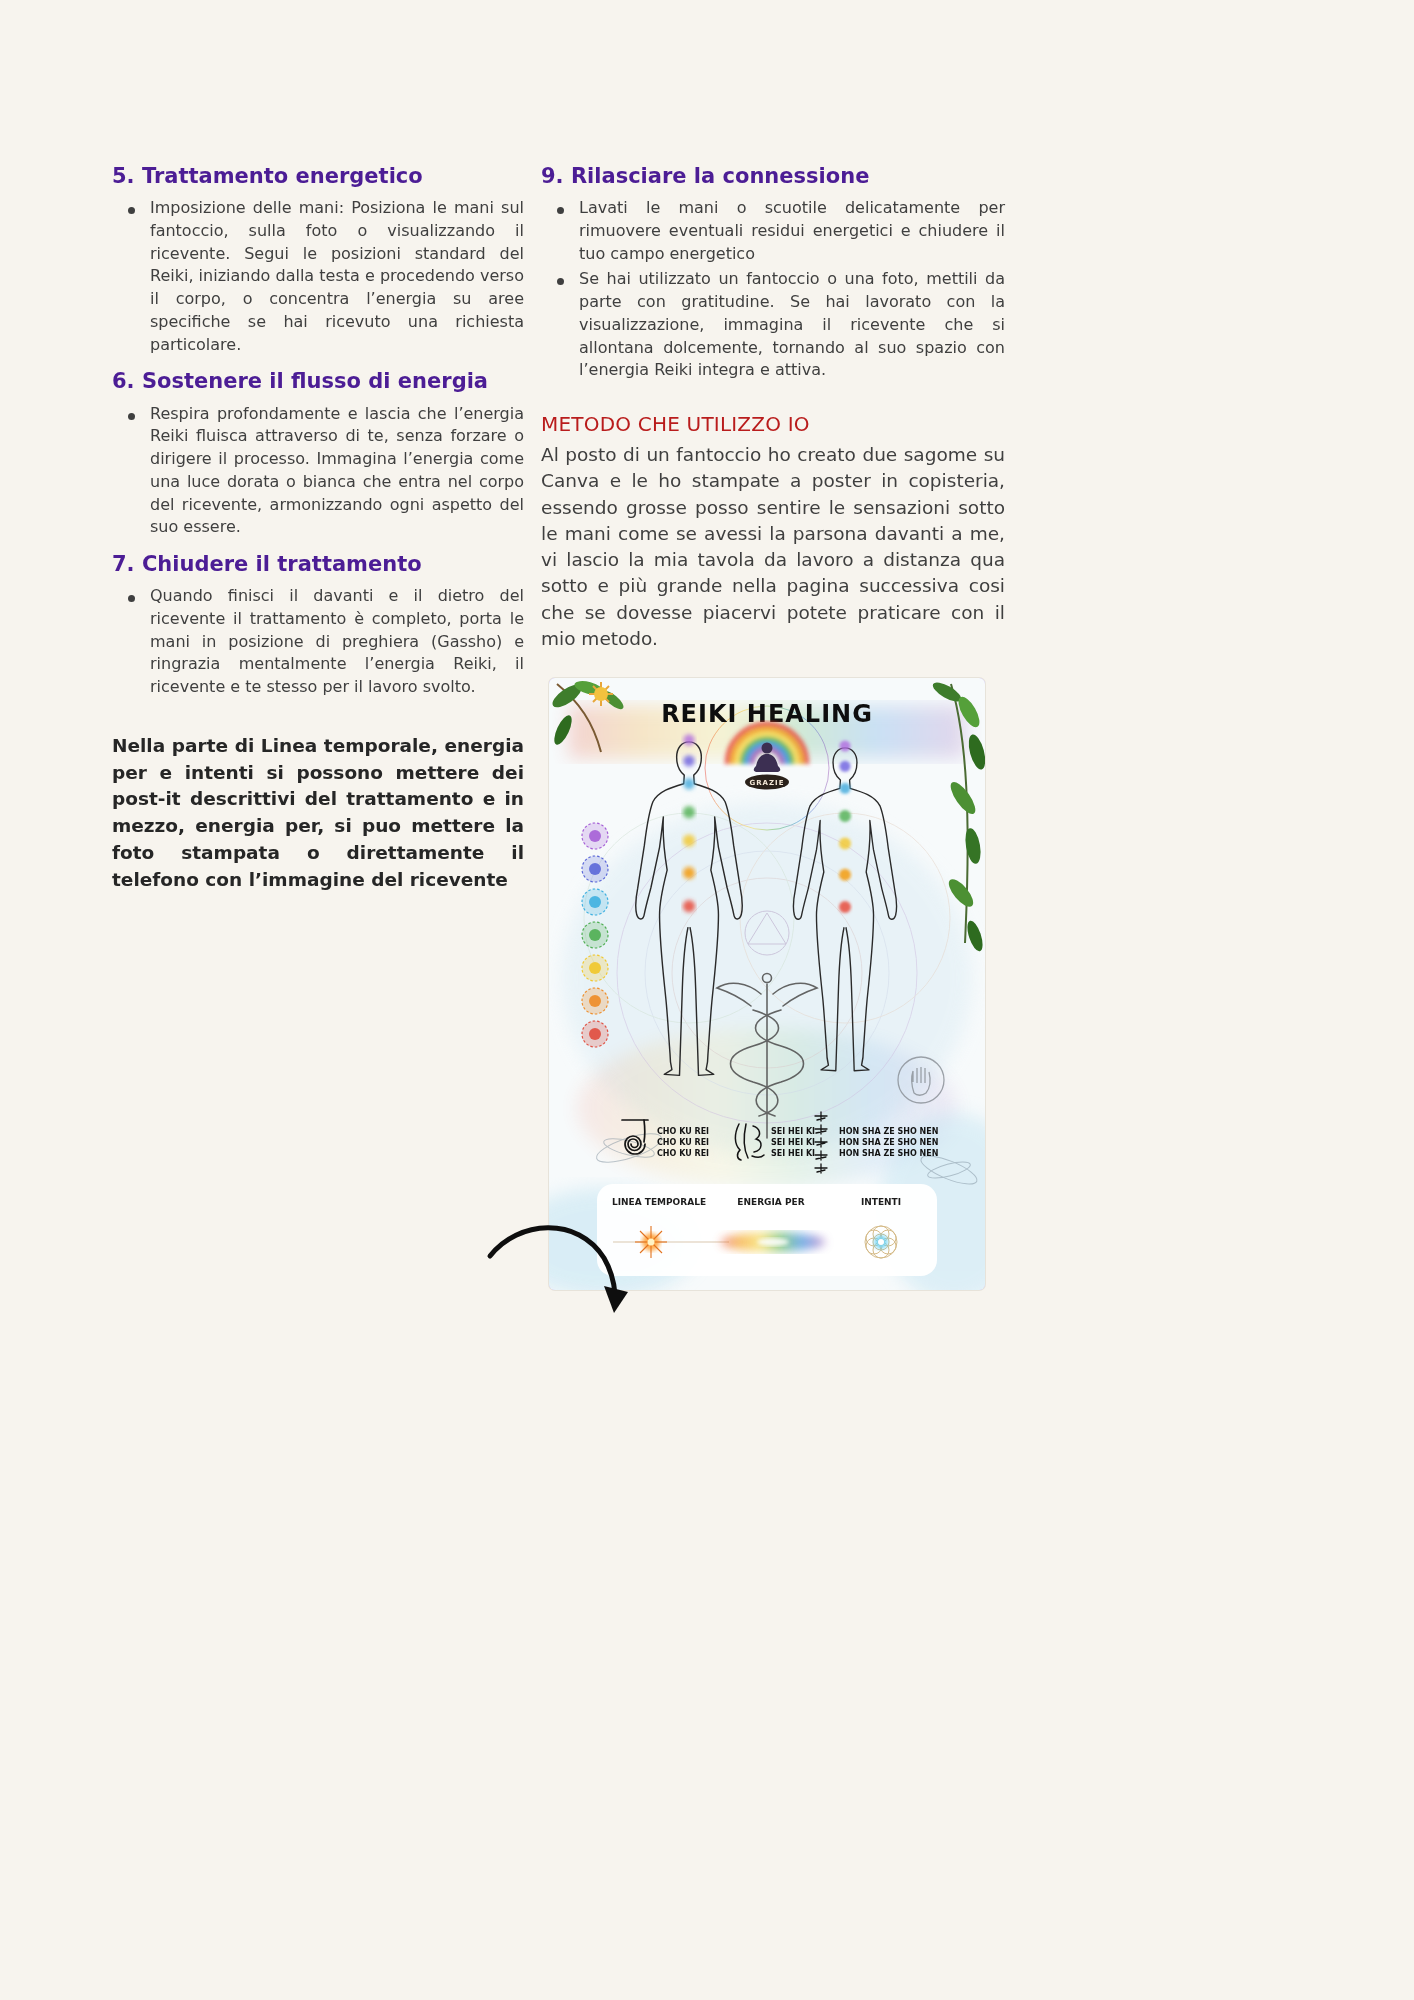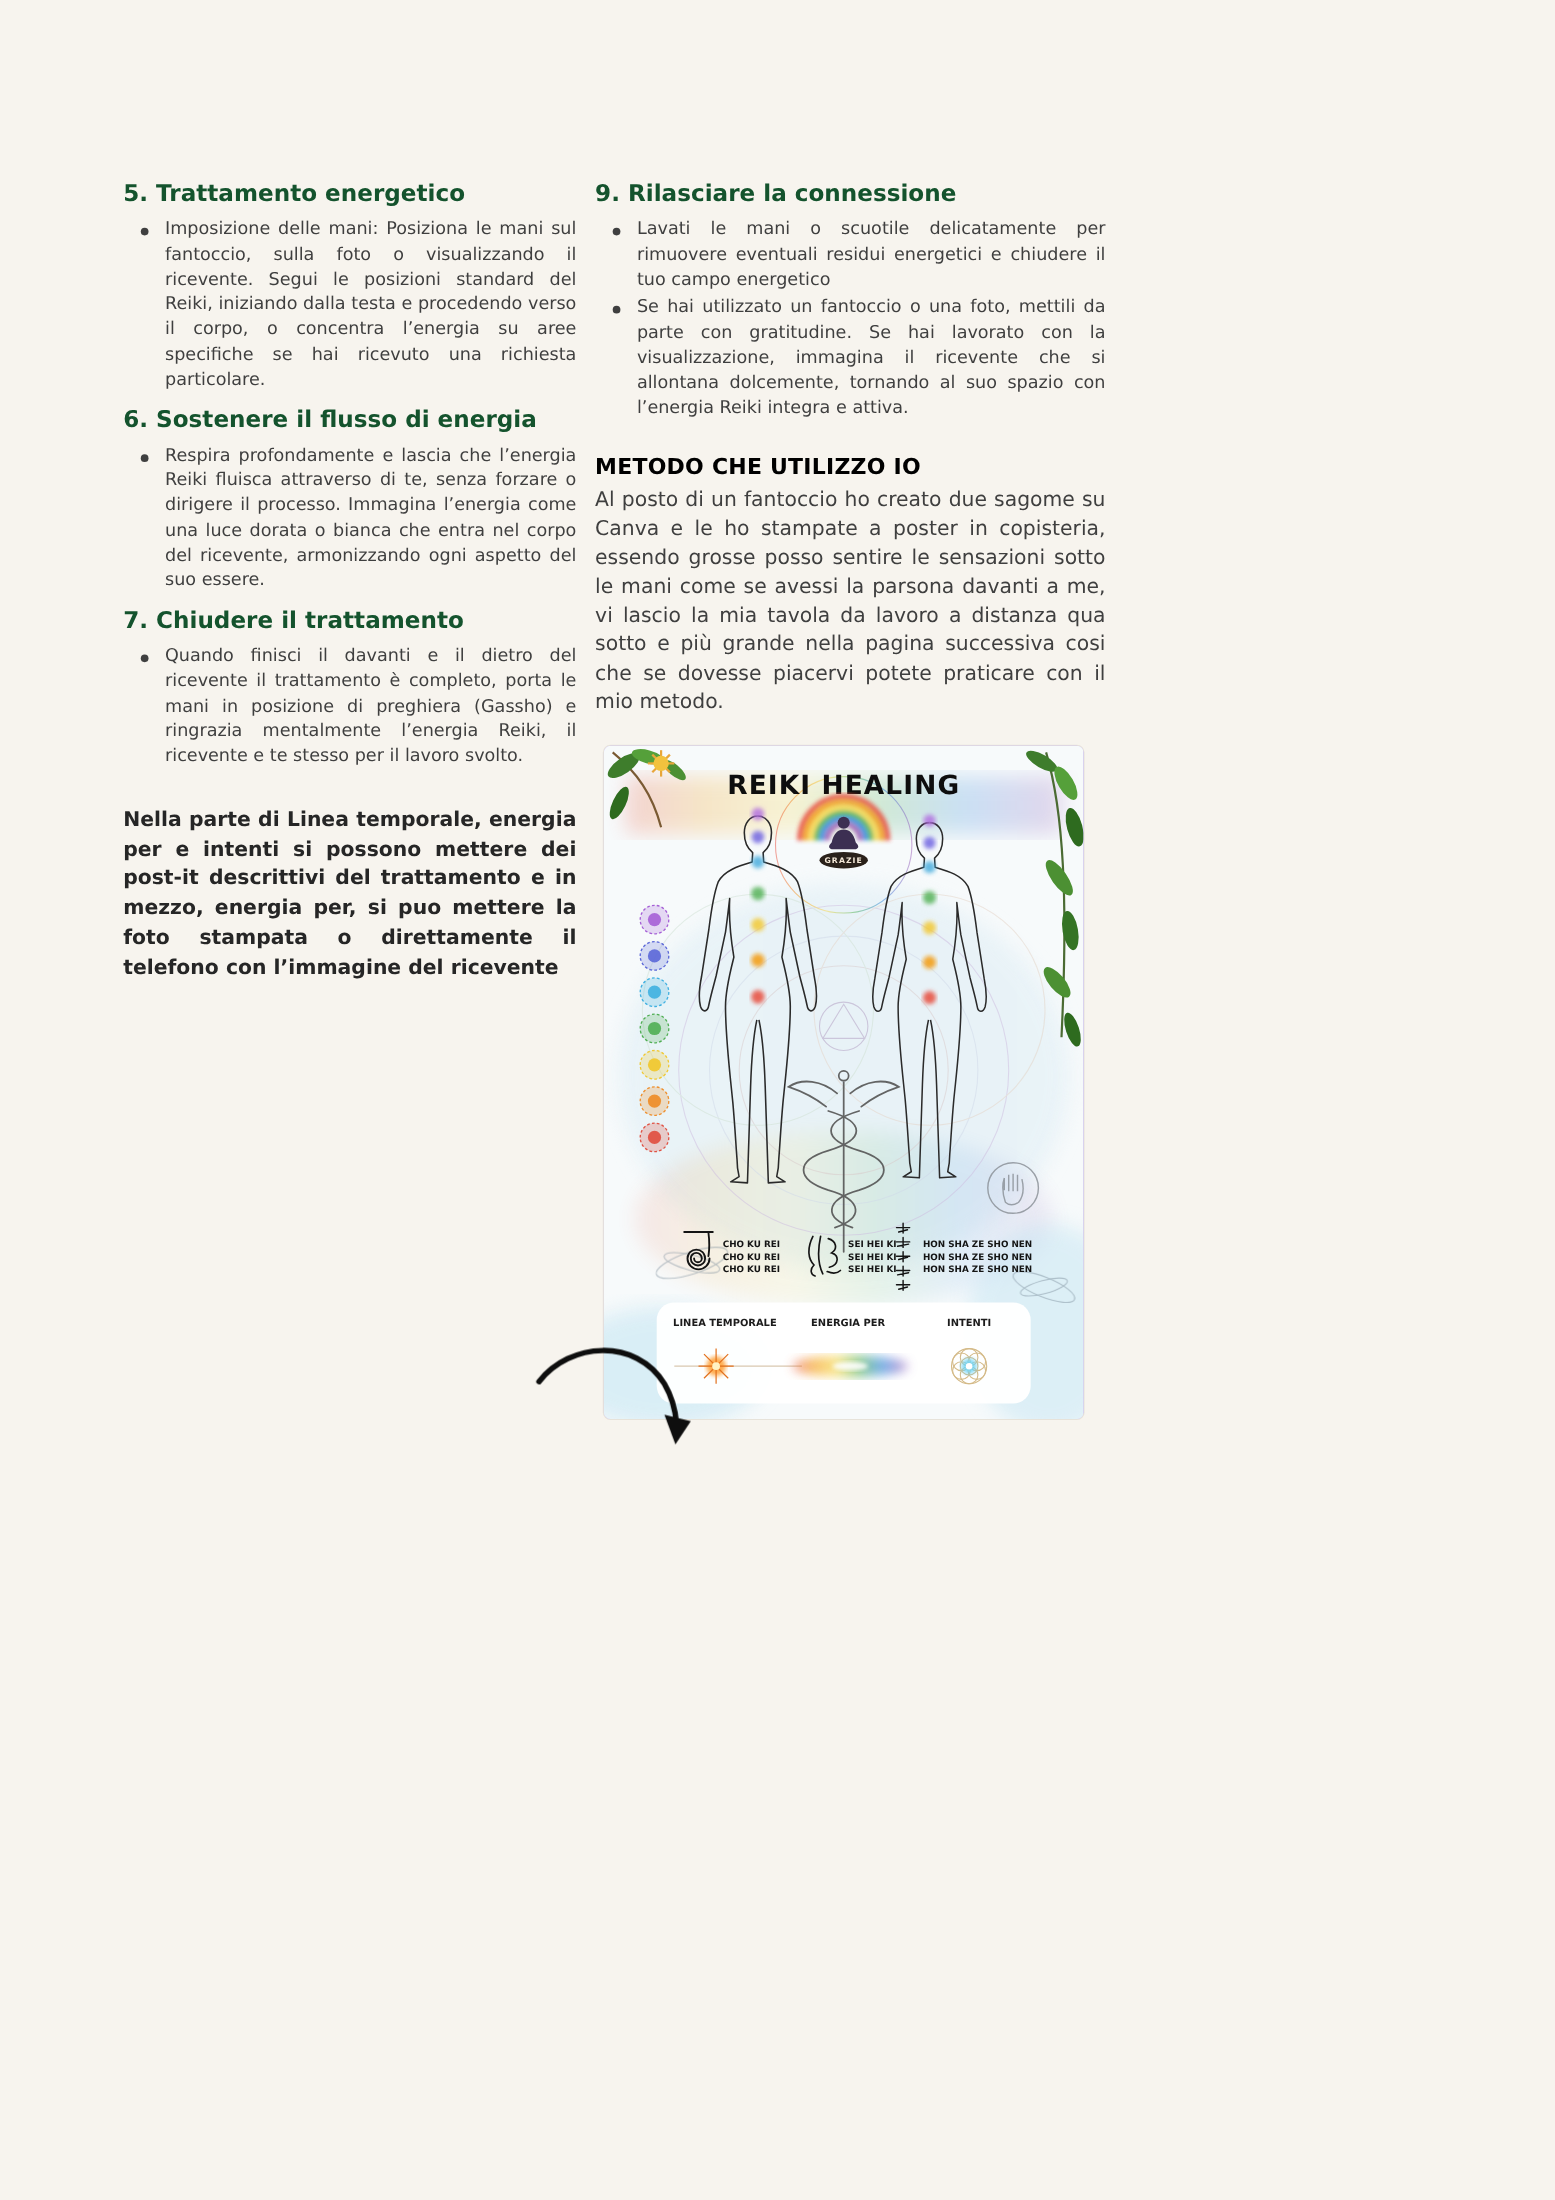--- a/index.html
+++ b/index.html
@@ -10,21 +10,21 @@
     color: #3f3f3f;
     position: relative;
     overflow: hidden;
   }
   .page { position: absolute; inset: 0; }
   .col { position: absolute; top: 163px; }
   .col-left  { left: 112px; width: 412px; }
   .col-right { left: 541px; width: 464px; }
 
   h2.sec {
-    color: #14532d;
+    color: #4c1d95;
     font-size: 21px; line-height: 1.3;
     margin: 12px 0 7px 0; font-weight: bold;
   }
   .col > .section:first-child h2.sec { margin-top: 0; }
 
   ul.bullets { list-style: none; margin: 0; padding: 0 0 0 14px; }
   ul.bullets li {
     position: relative; padding-left: 24px;
     font-size: 16px; line-height: 1.42;
     text-align: justify; margin: 0 0 3px 0;
@@ -36,21 +36,21 @@
   }
 
   .note {
     margin: 34px 0 0 0;
     font-weight: bold; color: #262626;
     font-size: 18.5px; line-height: 1.45;
     text-align: justify;
   }
 
   .method-heading {
-    color: #000000; font-size: 20px; font-weight: bold;
+    color: #b91c1c; font-size: 20px; font-weight: normal;
     margin: 30px 0 6px 0; letter-spacing: 0.2px;
   }
   .method-paragraph {
     margin: 0;
     font-size: 18.5px; line-height: 1.42; text-align: justify;
   }
 
   .poster {
     width: 436px; height: 612px;
     margin: 26px 0 0 8px;

